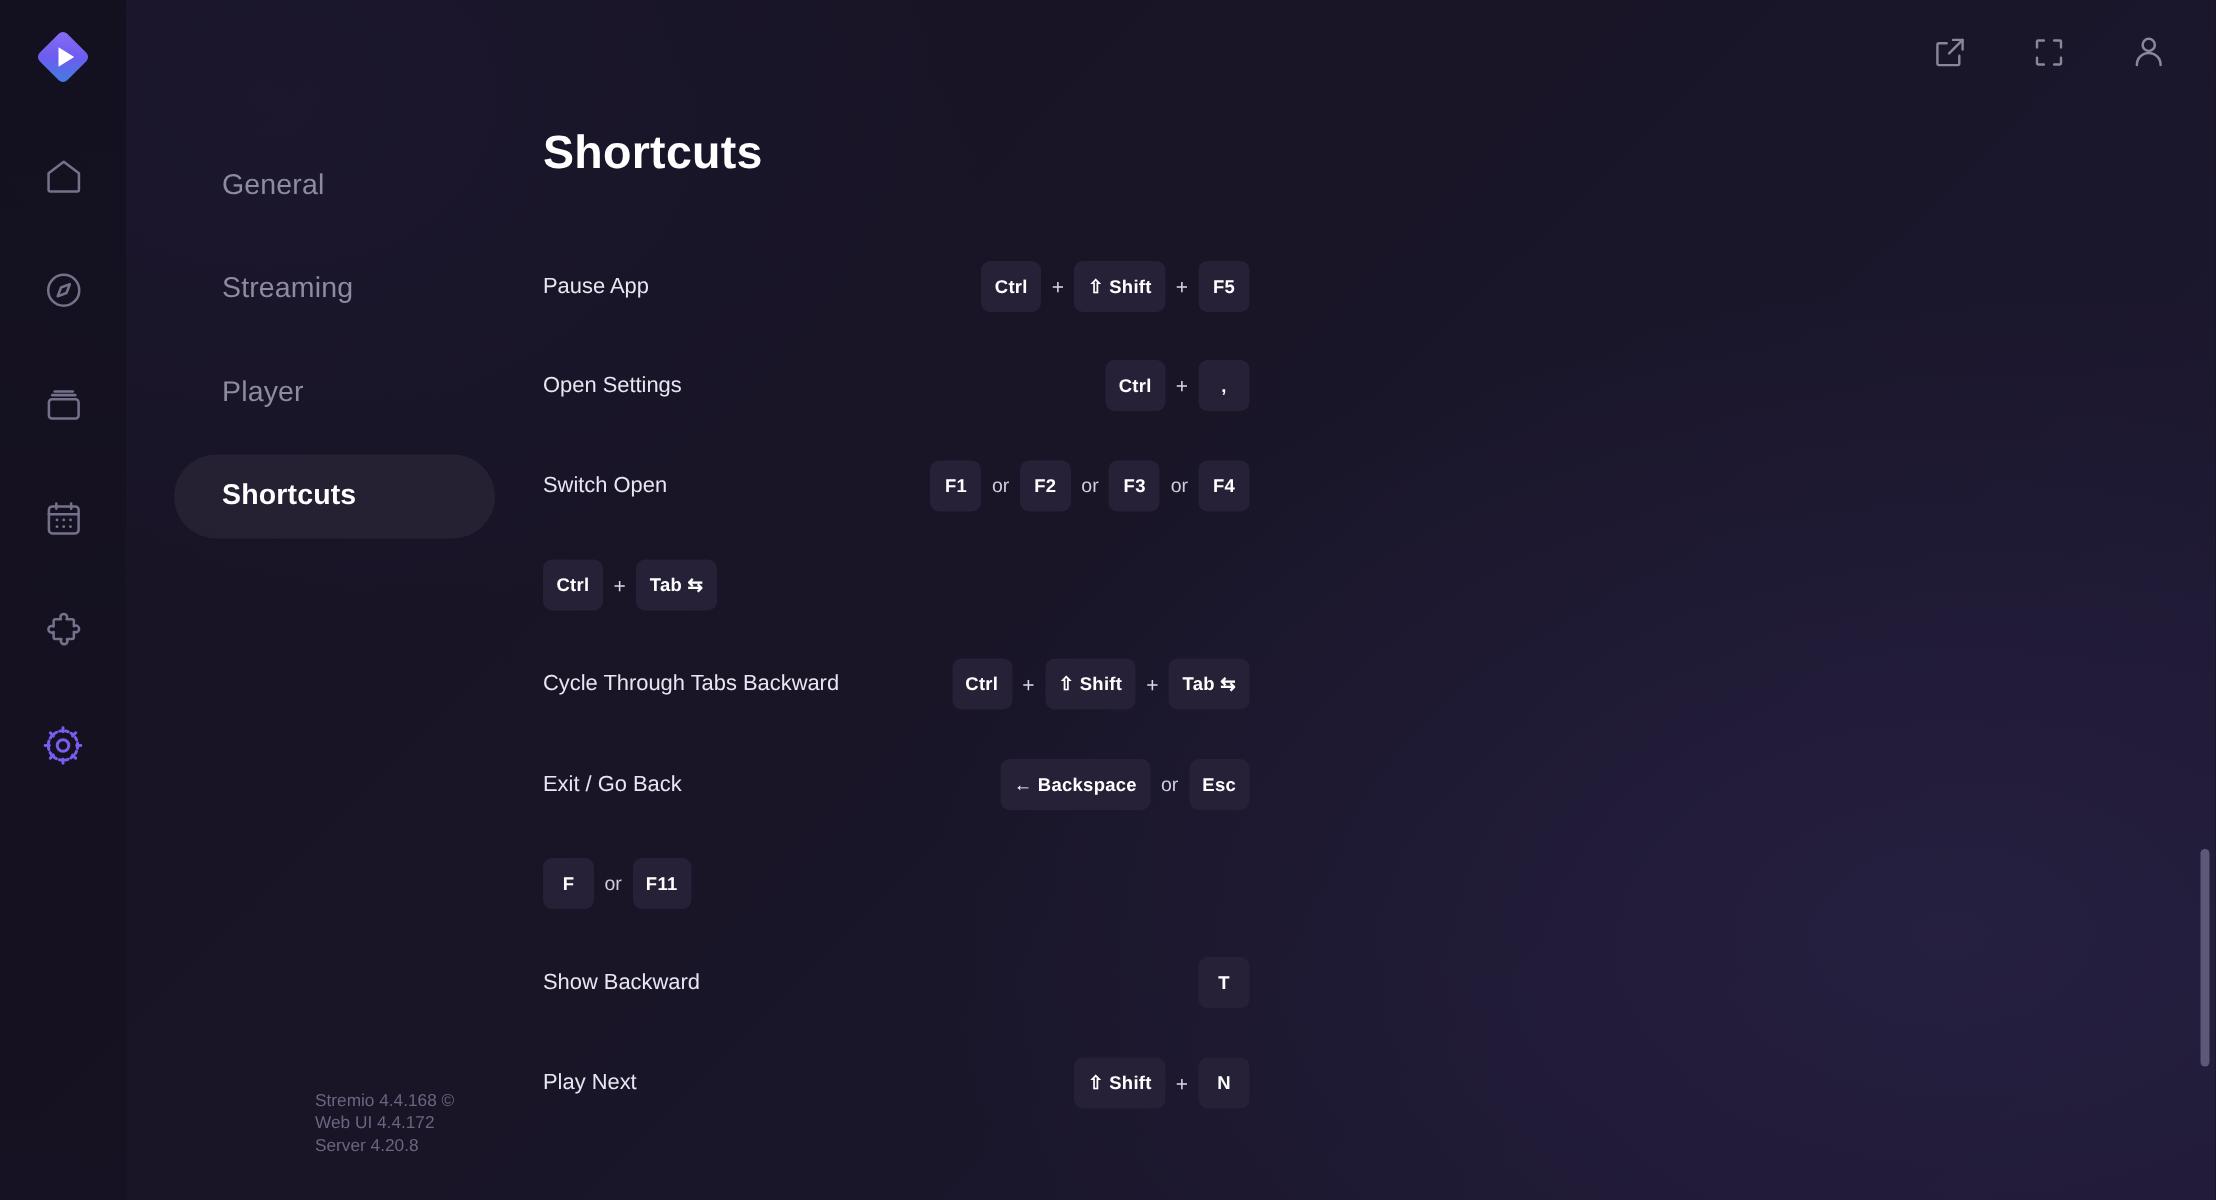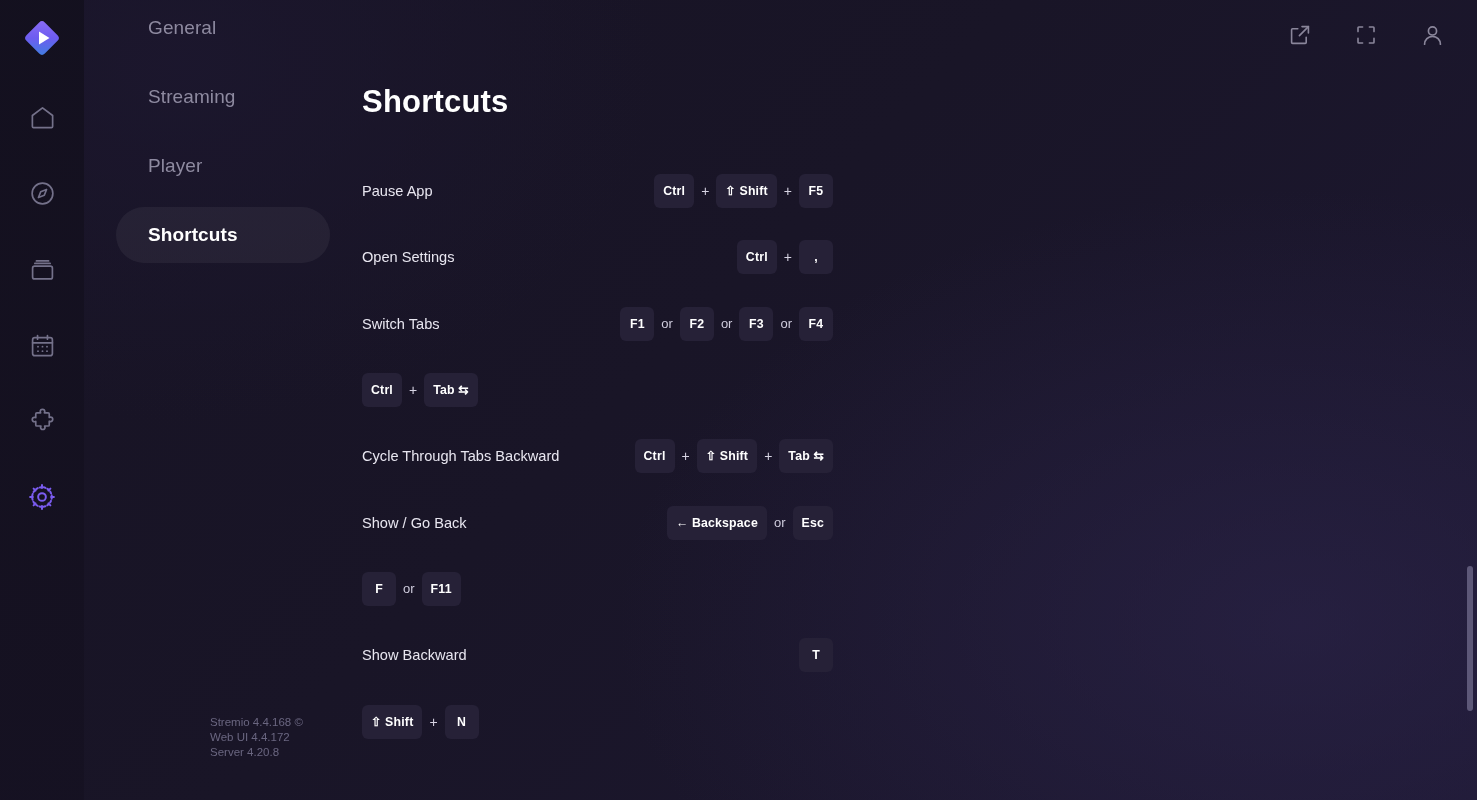--- a/index.html
+++ b/index.html
@@ -40,40 +40,41 @@
     margin-bottom: 24px;
     cursor: pointer;
     border-radius: 10px;
   }
   .rail-item svg { display: block; }
 
   
   .side-menu {
     position: absolute; left: 84px; top: 0;
     width: 278px; height: 800px;
+    padding-top: 96px;
   }
   .menu-item {
     height: 56px;
     margin: 0 32px 13px 32px;
     border-radius: 28px;
     display: flex; align-items: center;
     padding-left: 32px;
     font-size: 19px;
     color: #8e8aa0;
     cursor: pointer;
     letter-spacing: 0.1px;
   }
   .menu-item.selected {
     background: rgba(255,255,255,0.055);
     color: #ffffff;
     font-weight: bold;
   }
   .version {
     position: absolute;
-    left: 126px; bottom: 40px;
+    left: 126px; bottom: 28px;
     font-size: 11.5px;
     line-height: 15px;
     color: #6a6680;
     white-space: pre-line;
   }
 
   
   .header-icons {
     position: absolute; top: 20px; right: 28px;
     display: flex; align-items: center; gap: 32px;
@@ -282,21 +283,21 @@
         </div>
         <div class="row">
           <div class="row-label">Open Settings</div>
           <div class="keys">
             <span class="key">Ctrl</span>
             <span class="sep plus">+</span>
             <span class="key">,</span>
           </div>
         </div>
         <div class="row">
-          <div class="row-label">Switch Tabs</div>
+          <div class="row-label">Switch Open</div>
           <div class="keys">
             <span class="key">F1</span>
             <span class="sep">or</span>
             <span class="key">F2</span>
             <span class="sep">or</span>
             <span class="key">F3</span>
             <span class="sep">or</span>
             <span class="key">F4</span>
           </div>
         </div>
@@ -311,41 +312,42 @@
           <div class="row-label">Cycle Through Tabs Backward</div>
           <div class="keys">
             <span class="key">Ctrl</span>
             <span class="sep plus">+</span>
             <span class="key">⇧ Shift</span>
             <span class="sep plus">+</span>
             <span class="key">Tab ⇆</span>
           </div>
         </div>
         <div class="row">
-          <div class="row-label">Show / Go Back</div>
+          <div class="row-label">Exit / Go Back</div>
           <div class="keys">
             <span class="key">← Backspace</span>
             <span class="sep">or</span>
             <span class="key">Esc</span>
           </div>
         </div>
         <div class="row">
           <div class="keys">
             <span class="key">F</span>
             <span class="sep">or</span>
             <span class="key">F11</span>
           </div>
         </div>
         <div class="row">
           <div class="row-label">Show Backward</div>
           <div class="keys">
             <span class="key">T</span>
           </div>
         </div>
         <div class="row">
+          <div class="row-label">Play Next</div>
           <div class="keys">
             <span class="key">⇧ Shift</span>
             <span class="sep plus">+</span>
             <span class="key">N</span>
           </div>
         </div>
       </div>
   </div>
 
   <div class="scrollbar-track">

